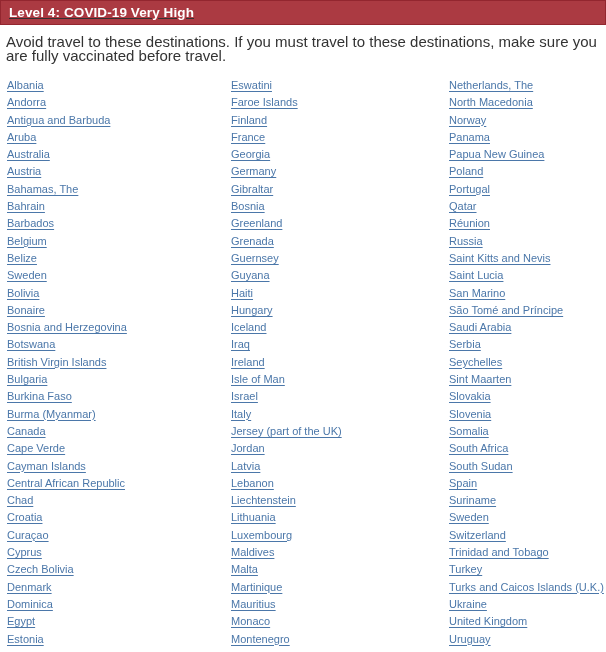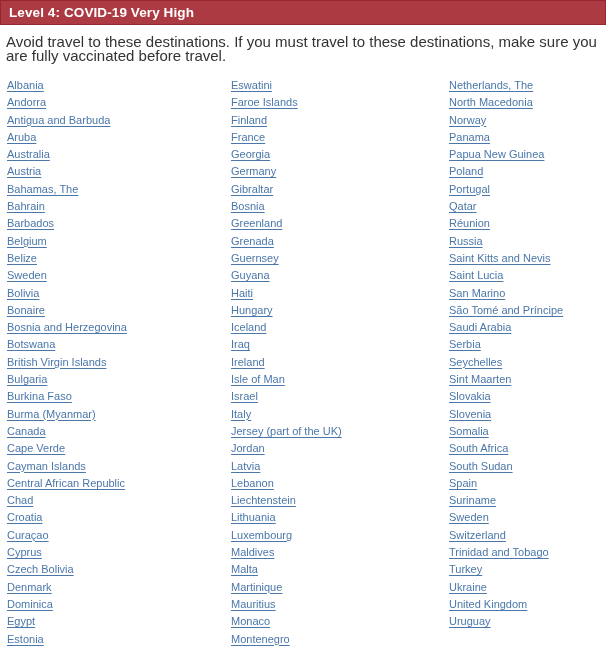--- a/index.html
+++ b/index.html
@@ -14,20 +14,21 @@
     width:606px;height:652px;overflow:hidden;
     font-family:"Liberation Sans",sans-serif;
     color:var(--text);
   }
   .header-bar{
     background:var(--header-bg);
     border:1px solid var(--header-border);
     height:25px;
     display:flex;align-items:center;
     padding:0 8px;
+    text-decoration:underline;
   }
   .header-bar .title{
     color:#ffffff;
     font-size:13.5px;
     font-weight:600;
     letter-spacing:.1px;
   }
   .intro{
     margin:10px 6px 0 6px;
     font-size:15px;
@@ -158,17 +159,18 @@
       <div class="dest-row"><a>Slovenia</a></div>
       <div class="dest-row"><a>Somalia</a></div>
       <div class="dest-row"><a>South Africa</a></div>
       <div class="dest-row"><a>South Sudan</a></div>
       <div class="dest-row"><a>Spain</a></div>
       <div class="dest-row"><a>Suriname</a></div>
       <div class="dest-row"><a>Sweden</a></div>
       <div class="dest-row"><a>Switzerland</a></div>
       <div class="dest-row"><a>Trinidad and Tobago</a></div>
       <div class="dest-row"><a>Turkey</a></div>
+      <div class="dest-row"><a>Turks and Caicos Islands (U.K.)</a></div>
       <div class="dest-row"><a>Ukraine</a></div>
       <div class="dest-row"><a>United Kingdom</a></div>
       <div class="dest-row"><a>Uruguay</a></div>
     </div>
 </div>
 
 </body></html>

